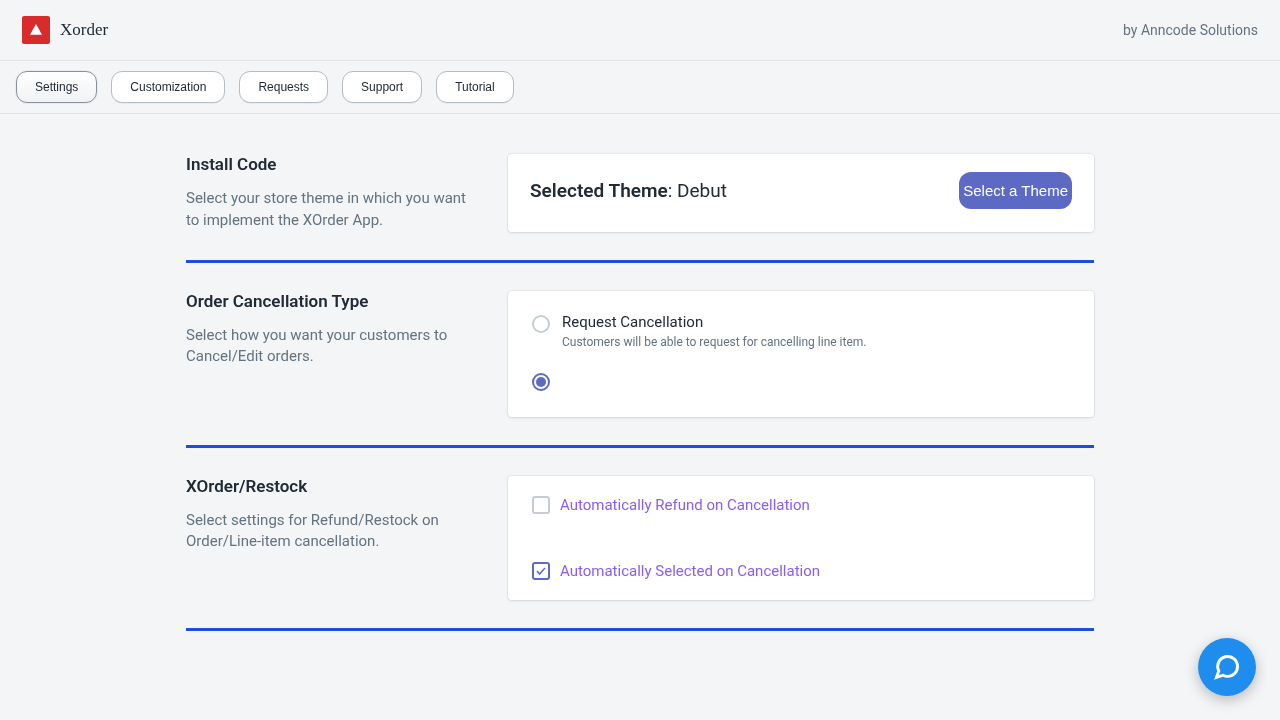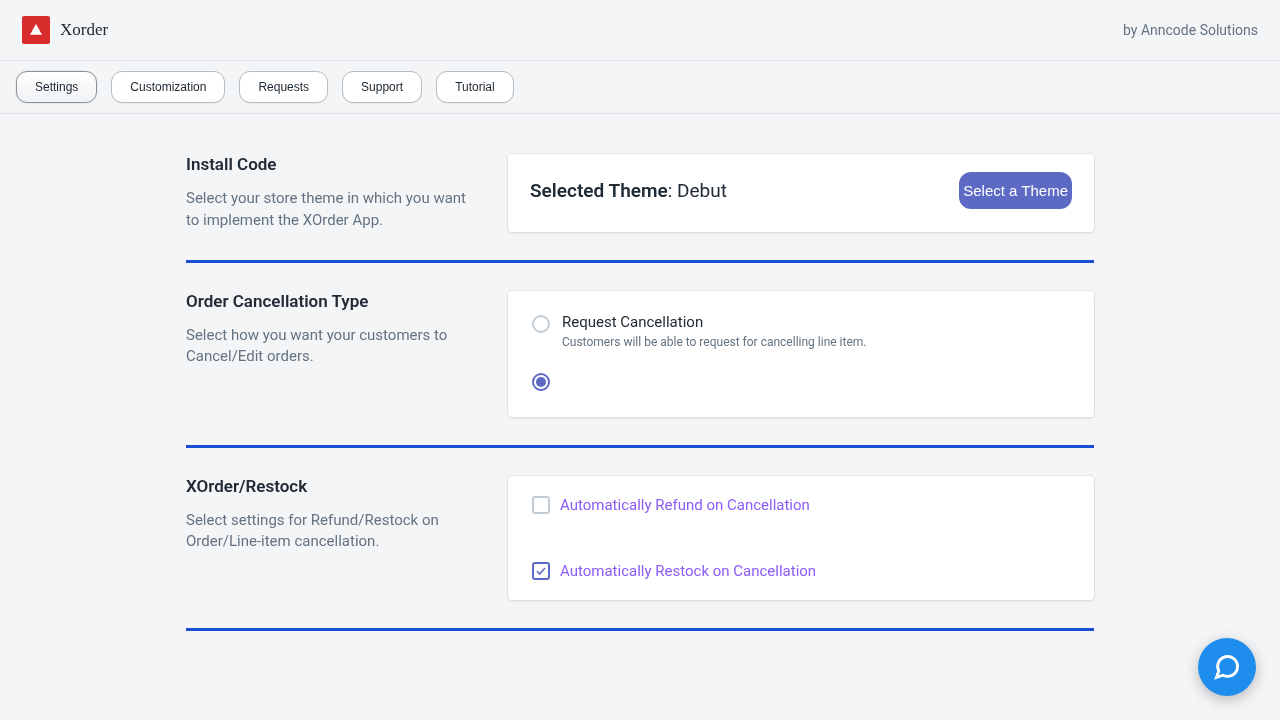--- a/index.html
+++ b/index.html
@@ -190,21 +190,21 @@
         <div class="check-item">
           <div class="checkbox"></div>
           <span class="check-label">Automatically Refund on Cancellation</span>
         </div>
         <div class="check-item">
           <div class="checkbox checked">
             <svg viewBox="0 0 24 24">
                 <polyline points="4 12 9 18 20 6"></polyline>
               </svg>
           </div>
-          <span class="check-label">Automatically Restock on Cancellation</span>
+          <span class="check-label">Automatically Selected on Cancellation</span>
         </div>
       </div>
     </div>
   </div>
 
 </div>
 
 <div class="chat-fab">
   <svg viewBox="0 0 24 24">
     <path d="M21 11.5a8.38 8.38 0 0 1-8.5 8.5 8.5 8.5 0 0 1-3.9-.95L3 21l1.95-5.6A8.5 8.5 0 1 1 21 11.5z"></path>

